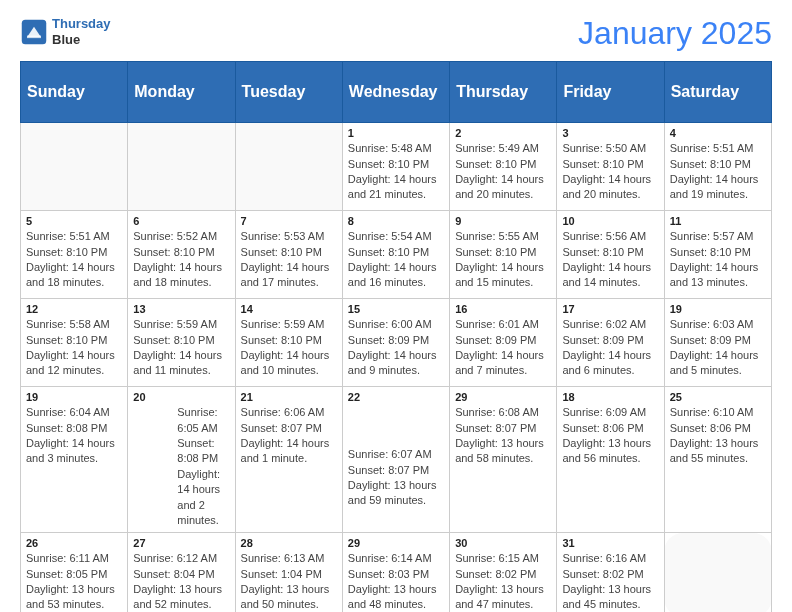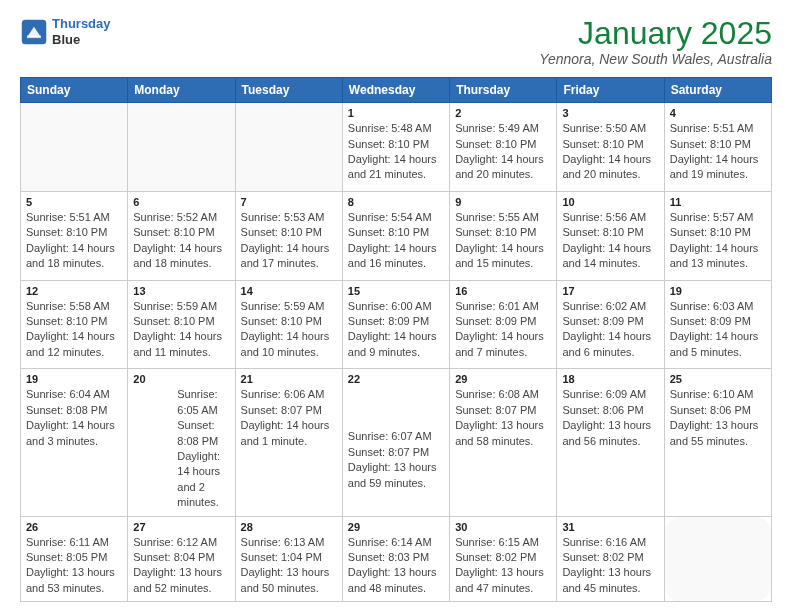--- a/index.html
+++ b/index.html
@@ -40,42 +40,42 @@
     .logo-icon {
       width: 28px;
       height: 28px;
     }
     .title-section {
       text-align: right;
     }
     .month-title {
       font-size: 32px;
       font-weight: normal;
-      color: #15803d;
+      color: #3b82f6;
       line-height: 1.1;
     }
     .location {
       font-size: 14px;
       color: #555;
       font-style: italic;
     }
     .calendar {
       flex: 1;
       border: 1px solid #ccc;
       border-collapse: collapse;
       width: 100%;
       table-layout: fixed;
     }
     .calendar th {
       background-color: #2e6db4;
       color: #fff;
-      font-size: 12px;
+      font-size: 16px;
       font-weight: bold;
       text-align: left;
-      padding: 5px 6px;
+      padding: 21px 6px;
       border: 1px solid #1a5a9e;
     }
     .calendar td {
       vertical-align: top;
       border: 1px solid #ccc;
       padding: 4px 5px;
       font-size: 9.5px;
       color: #333;
       height: 88px;
       background: #fff;
@@ -110,21 +110,20 @@
         <polygon points="8,22 16,10 24,22" fill="white" opacity="0.9"></polygon>
         <rect x="8" y="20" width="16" height="3" fill="white" opacity="0.7"></rect>
       </svg>
       <div class="logo-text">
         <div><span>Thursday</span></div>
         <div>Blue</div>
       </div>
     </div>
     <div class="title-section">
       <div class="month-title">January 2025</div>
-      <div class="location">Yennora, New South Wales, Australia</div>
     </div>
   </div>
 
   <table class="calendar">
     <thead>
       <tr>
       <th>Sunday</th>
           <th>Monday</th>
           <th>Tuesday</th>
           <th>Wednesday</th>

